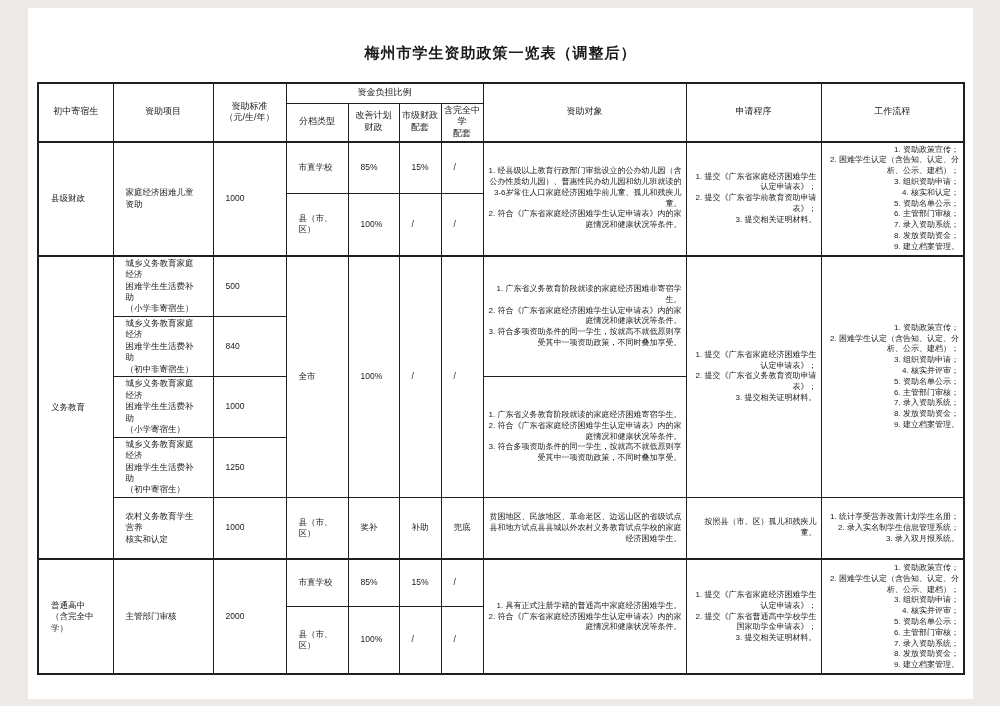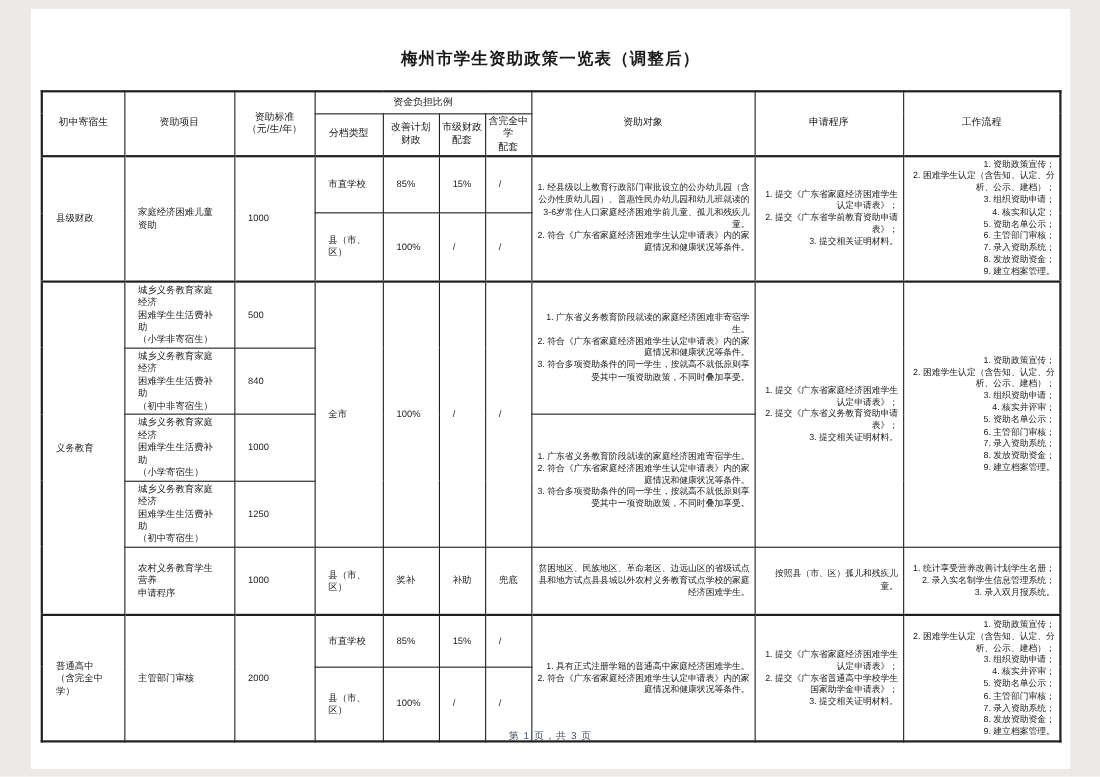--- a/index.html
+++ b/index.html
@@ -165,21 +165,21 @@
 3. 符合多项资助条件的同一学生，按就高不就低原则享受其中一项资助政策，不同时叠加享受。</td>
       </tr>
       <tr style="height:55px">
         <td class="c">城乡义务教育家庭经济
 困难学生生活费补助
 （初中寄宿生）</td>
         <td class="c">1250</td>
       </tr>
       <tr style="height:62px">
         <td class="c bb2">农村义务教育学生营养
-申请程序</td>
+核实和认定</td>
         <td class="c bb2">1000</td>
         <td class="c bb2">县（市、区）</td>
         <td class="c bb2">奖补</td>
         <td class="c bb2">补助</td>
         <td class="c bb2">兜底</td>
         <td class="l bb2">贫困地区、民族地区、革命老区、边远山区的省级试点县和地方试点县县城以外农村义务教育试点学校的家庭经济困难学生。</td>
         <td class="l bb2">按照县（市、区）孤儿和残疾儿童。</td>
         <td class="l bb2">1. 统计享受营养改善计划学生名册；
 2. 录入实名制学生信息管理系统；
 3. 录入双月报系统。</td>
@@ -211,14 +211,13 @@
       </tr>
       <tr style="height:68px">
         <td class="c">县（市、区）</td>
         <td class="c">100%</td>
         <td class="c">/</td>
         <td class="c">/</td>
       </tr>
     </tbody>
   </table>
 
-  <div class="footer">第 1 页，共 3 页</div>
 </div>
 
 </body></html>

